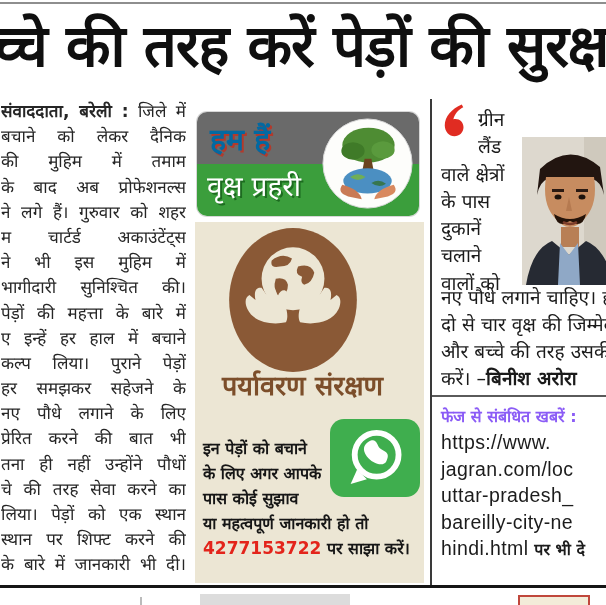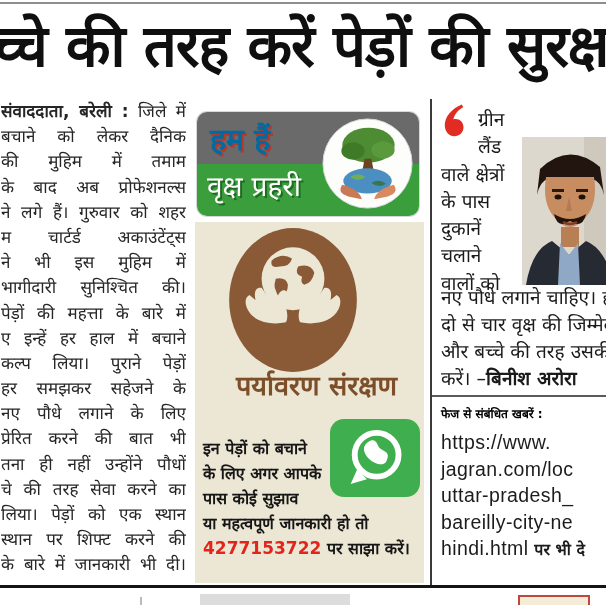--- a/index.html
+++ b/index.html
@@ -18,38 +18,38 @@
   
   .badge{left:197px;top:112px;width:222px;height:104px;border-radius:10px;overflow:hidden;box-shadow:0 0 0 1px #d7d7d7;}
   .badge-top{height:52px;background:#6a6a6a;}
   .badge-bottom{height:52px;background:#3b9e3c;}
   .badge-t1{position:absolute;left:13px;top:6px;font-size:30px;font-weight:700;color:#0369a1;text-shadow:2px 2px 0 #b23a2c;}
   .badge-t2{position:absolute;left:10px;top:54px;font-size:28px;font-weight:400;color:#fff;text-shadow:2px 2px 0 #1d6b20;}
   .badge-circle{position:absolute;right:4px;top:5px;width:94px;height:94px;}
   
   .panel{left:195px;top:222px;width:229px;height:361px;background:#ece6d4;}
   .logo{position:absolute;left:32px;top:4px;width:132px;height:148px;}
-  .panel-title{position:absolute;left:14px;top:144px;width:215px;text-align:center;font-size:27px;font-weight:700;color:#7c4e2a;}
+  .panel-title{position:absolute;left:0;top:144px;width:215px;text-align:center;font-size:27px;font-weight:700;color:#7c4e2a;}
   .appeal{position:absolute;left:8px;top:214px;width:218px;font-size:16px;line-height:25px;font-weight:600;color:#161616;}
   .appeal div{white-space:nowrap;}
   .phone{color:#e3241b;font-weight:700;font-size:17px;}
   .wa{position:absolute;left:135px;top:197px;width:90px;height:78px;background:#3fae4e;border-radius:14px;}
   
   .vdiv{left:430px;top:99px;width:2px;height:487px;background:#3a3a3a;}
   
   .qmark{left:441px;top:103px;width:30px;height:34px;}
   .qside{left:441px;top:106px;width:165px;font-size:19px;color:#1a1a1a;}
   .qside div{line-height:27.3px;white-space:nowrap;}
   .qside div.ind{padding-left:37px;}
   .qbody{left:441px;top:284px;width:200px;font-size:19px;color:#1a1a1a;}
   .qbody div{line-height:27px;white-space:nowrap;}
   .photo{left:522px;top:137px;width:95px;height:148px;overflow:hidden;}
   .qsep{left:432px;top:395px;width:174px;height:2px;background:#5a5a5a;}
   
-  .rel-head{left:441px;top:405px;font-size:12px;font-weight:700;color:#000000;white-space:nowrap;}
+  .rel-head{left:441px;top:405px;font-size:16px;font-weight:700;color:#8b5cf6;white-space:nowrap;}
   .urls{left:441px;top:429px;width:200px;font-family:"Liberation Sans",sans-serif;font-size:19.5px;color:#1c1c1c;letter-spacing:.4px;}
   .urls div{line-height:26.6px;white-space:nowrap;}
   .urls .hind{font-family:"DejaVu Sans",sans-serif;font-size:16px;letter-spacing:0;}
   
   .bottom-rule{left:0;top:585px;width:606px;height:3px;background:#151515;}
   .stub-gray{left:200px;top:594px;width:150px;height:11px;background:#dcdcdc;}
   .stub-red{left:518px;top:595px;width:68px;height:8px;background:#f3ecd9;border:2px solid #c0473c;}
   .stub-tick{left:140px;top:597px;width:2px;height:8px;background:#bbb;}
 </style>
 </head>

